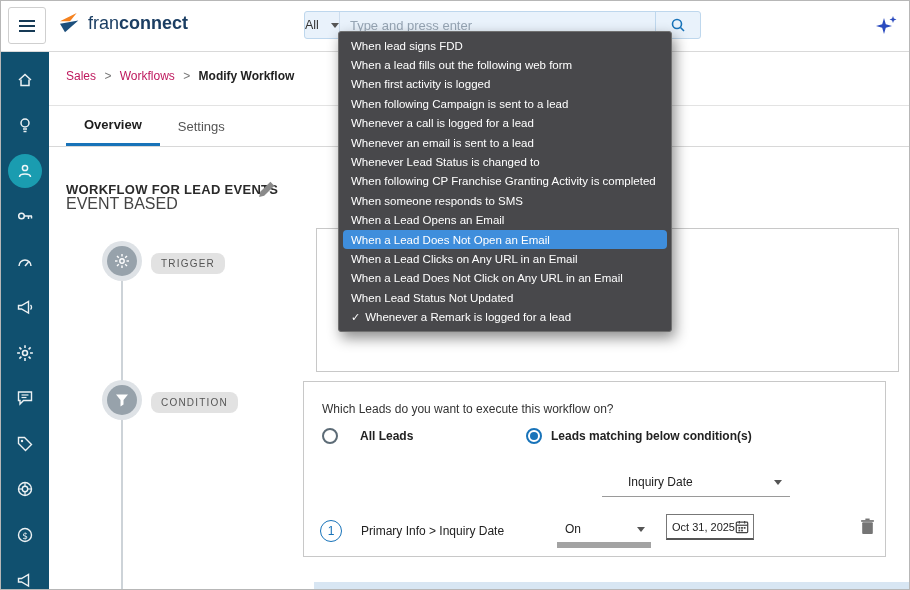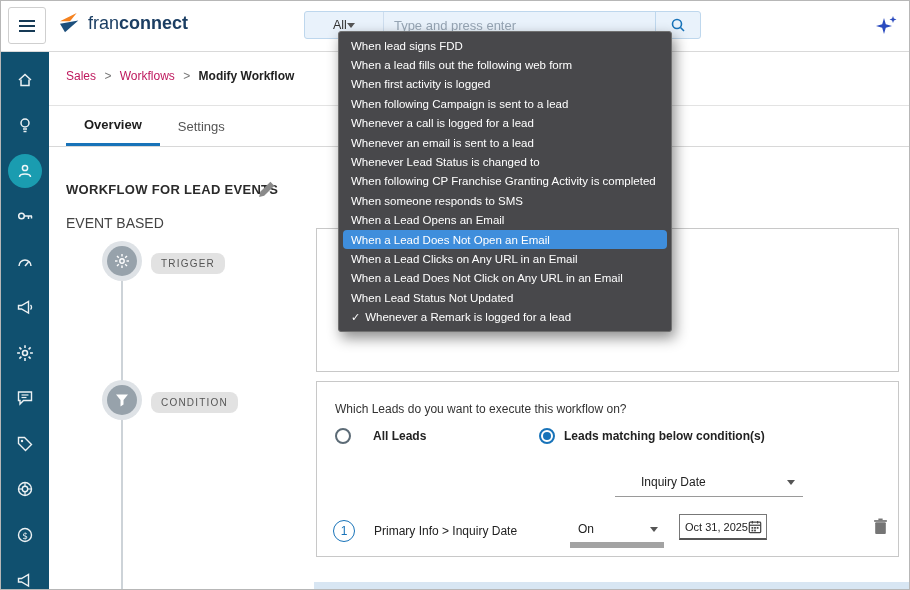--- a/index.html
+++ b/index.html
@@ -9,21 +9,21 @@
   
   #header{position:absolute;top:0;left:0;width:100%;height:50px;background:#fff;border-bottom:1px solid #d9d9d9;z-index:20}
   #hamburger{position:absolute;top:6px;left:7px;width:38px;height:37px;border:1px solid #cfcfcf;border-radius:3px;background:#fff;
              display:flex;flex-direction:column;justify-content:center;align-items:center;gap:3px;cursor:pointer;box-sizing:border-box}
   .hbar{width:16px;height:2px;background:#163a56}
   #logo{position:absolute;left:54px;top:9px;display:flex;align-items:center;gap:3px}
   #logo-text{font-size:18px;color:#1b3e63}
   .logo-bold{font-weight:bold}
   #searchbar{position:absolute;left:303px;top:10px;width:397px;height:28px;background:#e9f2fb;border:1px solid #bed7ed;
              border-radius:3px;display:flex;align-items:center;z-index:15;box-sizing:border-box}
-  #search-scope{display:flex;align-items:center;gap:0;padding:0 28px;height:100%;border-right:1px solid #cdddee;
+  #search-scope{display:flex;align-items:center;gap:12px;padding:0 0;height:100%;border-right:1px solid #cdddee;
                 font-size:12.5px;color:#333;cursor:pointer}
   #search-input{flex:1;border:none;background:transparent;font-size:13px;color:#333;padding:0 10px;outline:none;min-width:0}
   #search-input::placeholder{color:#96a5b4}
   #search-btn{width:44px;height:100%;border-left:1px solid #bed7ed;display:flex;align-items:center;justify-content:center;cursor:pointer}
   #sparkle{position:absolute;right:11px;top:13px;width:24px;height:24px;cursor:pointer}
   .chev{width:0;height:0;border-left:4.5px solid transparent;border-right:4.5px solid transparent;border-top:5px solid #555}
 
   
   #sidebar{position:absolute;left:0;top:50px;width:48px;bottom:0;background:#10506f;display:flex;flex-direction:column;
            align-items:center;padding-top:6px;z-index:10}
@@ -37,38 +37,38 @@
   .bc-sep{margin:0 5px;color:#777}
   .bc-current{color:#222;font-weight:bold}
   #tabstrip{position:absolute;left:48px;right:0;top:104px;height:42px;border-top:1px solid #e3e3e3;border-bottom:1px solid #d8d8d8;
             display:flex;align-items:stretch;padding-left:17px;background:#fff;box-sizing:border-box}
   .tab{display:flex;align-items:center;padding:0 18px;font-size:13px;color:#555;cursor:pointer}
   .tab.active{color:#1d1d1d;font-weight:bold;border-bottom:3px solid #1873b9}
 
   
   #wf-title{position:absolute;left:65px;top:181px;font-size:13px;font-weight:bold;color:#2b2b2b;letter-spacing:.3px}
   #wf-pencil{position:absolute;left:257px;top:179px;width:18px;height:18px;cursor:pointer}
-  #wf-sub{position:absolute;left:65px;top:214px;font-size:14px;color:#444}
+  #wf-sub{position:absolute;left:65px;top:194px;font-size:16px;color:#444}
 
   
   #rail{position:absolute;left:120px;top:258px;width:2px;height:330px;background:#cdd3d8}
   .node{position:absolute;width:30px;height:30px;border-radius:50%;background:#97a2ab;box-shadow:0 0 0 5px #dee2e6;
         display:flex;align-items:center;justify-content:center;z-index:4}
   #trigger-node{left:106px;top:245px}
   #cond-node{left:106px;top:384px}
   .node svg{width:16px;height:16px}
   .chip{position:absolute;background:#e2e2e2;color:#555;font-size:10px;letter-spacing:1.2px;padding:5px 10px;border-radius:8px;z-index:4}
   #trigger-chip{left:150px;top:252px}
   #cond-chip{left:150px;top:391px}
 
   
   .panel{position:absolute;background:#fff;border:1px solid #c8c8c8;box-sizing:border-box}
   #trigger-panel{left:315px;top:227px;width:583px;height:144px}
   #select-underline{position:absolute;left:22px;top:97px;width:226px;border-bottom:2px solid #2e6fb7}
-  #cond-panel{left:315px;top:380px;width:583px;height:176px}
+  #cond-panel{left:302px;top:380px;width:583px;height:176px}
   #cond-q{position:absolute;left:18px;top:20px;font-size:12px;color:#333}
   #radio-all{position:absolute;left:18px;top:46px;display:flex;align-items:center;gap:22px}
   #radio-match{position:absolute;left:222px;top:46px;display:flex;align-items:center;gap:9px}
   .radio{width:16px;height:16px;border-radius:50%;border:2px solid #5c6b76;box-sizing:border-box;cursor:pointer;
          display:flex;align-items:center;justify-content:center;flex:none}
   .radio.sel{border-color:#1873b9}
   .radio-dot{width:8px;height:8px;border-radius:50%;background:#1873b9}
   .radio-label{font-size:12px;font-weight:bold;color:#222}
   #filter-label{position:absolute;left:118px;top:94px;width:162px;text-align:right;font-size:12px;color:#333}
   #filter-select{position:absolute;left:298px;top:86px;width:188px;height:28px;border-bottom:1px solid #9a9a9a;

